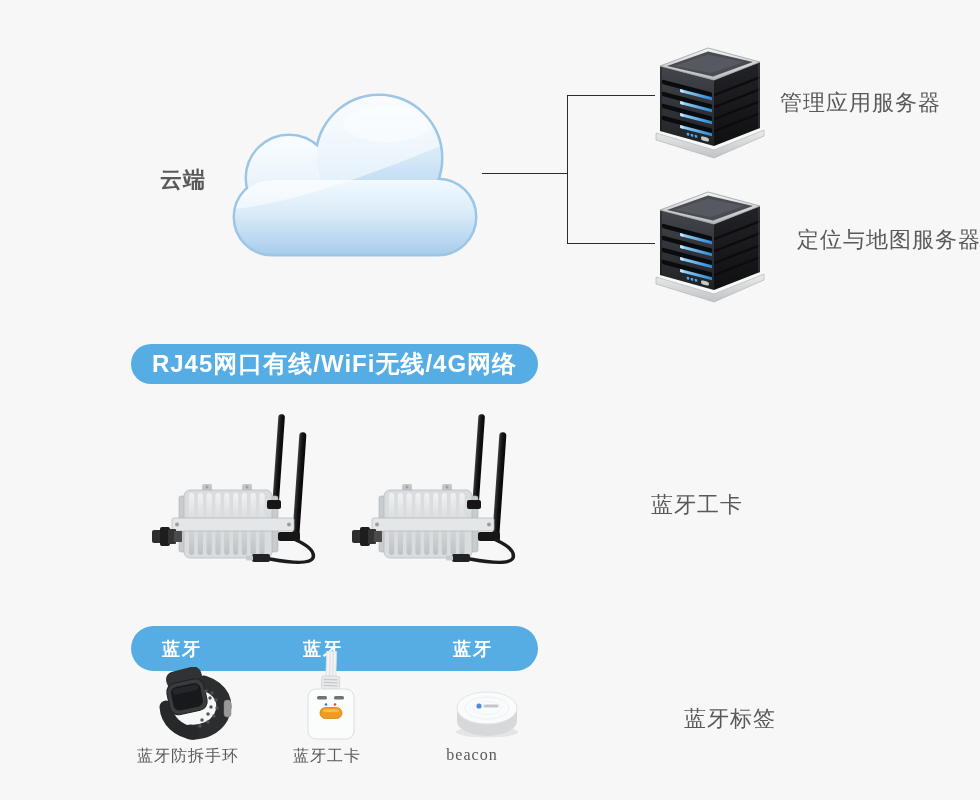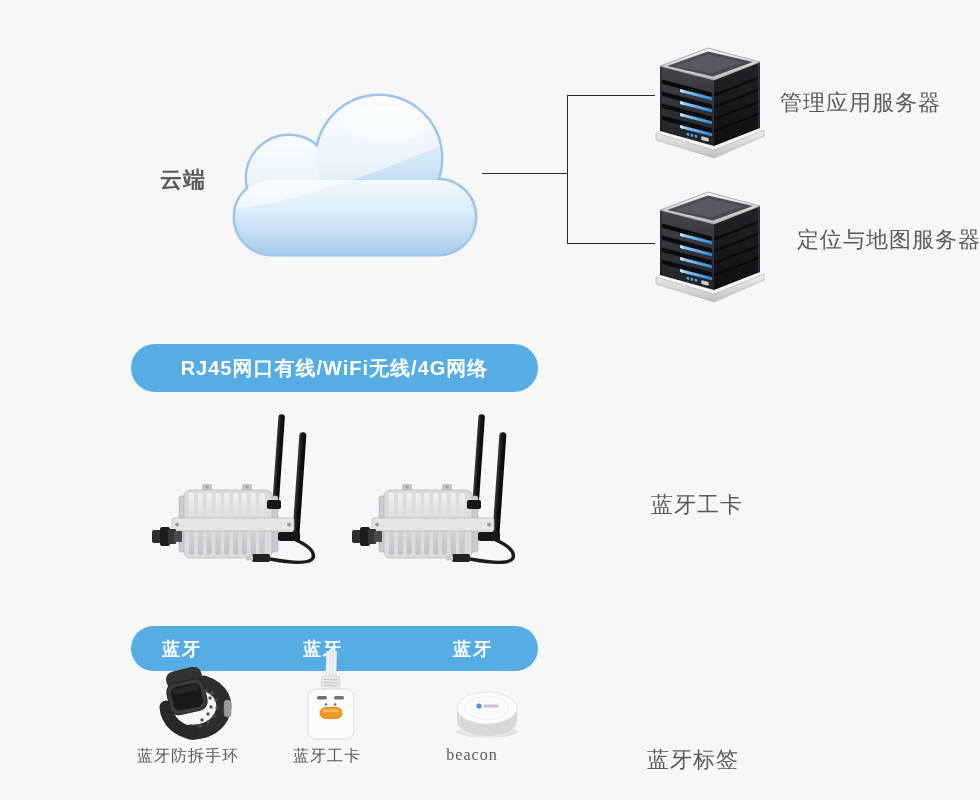--- a/index.html
+++ b/index.html
@@ -12,21 +12,21 @@
   .abs{position:absolute;}
   .lbl{position:absolute;color:var(--label-gray);font-size:22px;letter-spacing:1px;white-space:nowrap;}
   .line{position:absolute;background:var(--line);}
   .h{height:1px;} .v{width:1px;}
 
   
   .cloud-label{left:160px;top:165px;font-weight:bold;}
   .server-label-1{left:780px;top:88px;}
   .server-label-2{left:783px;top:225px;margin-left:14px;}
   .gateway-label{left:651px;top:490px;}
-  .tags-label{left:647px;top:704px;margin-top:41px;}
+  .tags-label{left:684px;top:704px;}
   .dev-label{position:absolute;top:746px;transform:translateX(-50%);color:var(--label-gray);font-size:16px;letter-spacing:1px;white-space:nowrap;font-family:Liberation Serif, serif;}
   .dev-label-1{left:188px;} .dev-label-2{left:327px;} .dev-label-3{left:472px;}
 
   
   .line-cloud{left:482px;top:173px;width:86px;}
   .line-vert{left:567px;top:95px;height:149px;}
   .line-srv1{left:567px;top:95px;width:88px;}
   .line-srv2{left:567px;top:243px;width:88px;}
 
   
@@ -35,21 +35,21 @@
   .server-2{left:652px;top:184px;width:115px;height:120px;}
   .gw-1{left:146px;top:414px;width:175px;height:152px;}
   .gw-2{left:346px;top:414px;width:175px;height:152px;}
   .watch-svg{left:150px;top:667px;width:85px;height:78px;}
   .badge-svg{left:303px;top:651px;width:56px;height:92px;}
   .beacon-svg{left:450px;top:684px;width:75px;height:55px;}
 
   
   .banner{position:absolute;left:131px;width:407px;background:var(--banner-blue);color:#fff;
           font-weight:bold;display:flex;align-items:center;justify-content:center;}
-  .banner-net{top:344px;height:48px;border-radius:24px;font-size:20px;letter-spacing:1px;}
+  .banner-net{top:344px;height:40px;border-radius:24px;font-size:24px;letter-spacing:1px;}
   .banner-bt{top:626px;height:45px;border-radius:23px;font-size:18px;}
   .bt-word{position:absolute;top:50%;transform:translate(-50%,-50%);color:#fff;font-weight:bold;font-size:18px;letter-spacing:2px;}
   .bt-word-1{left:51px;} .bt-word-2{left:192px;} .bt-word-3{left:342px;}
   .defs-holder{position:absolute;width:0;height:0;overflow:hidden;}
 </style>
 </head>
 <body>
 
 <svg class="defs-holder" aria-hidden="true">
   <defs>

